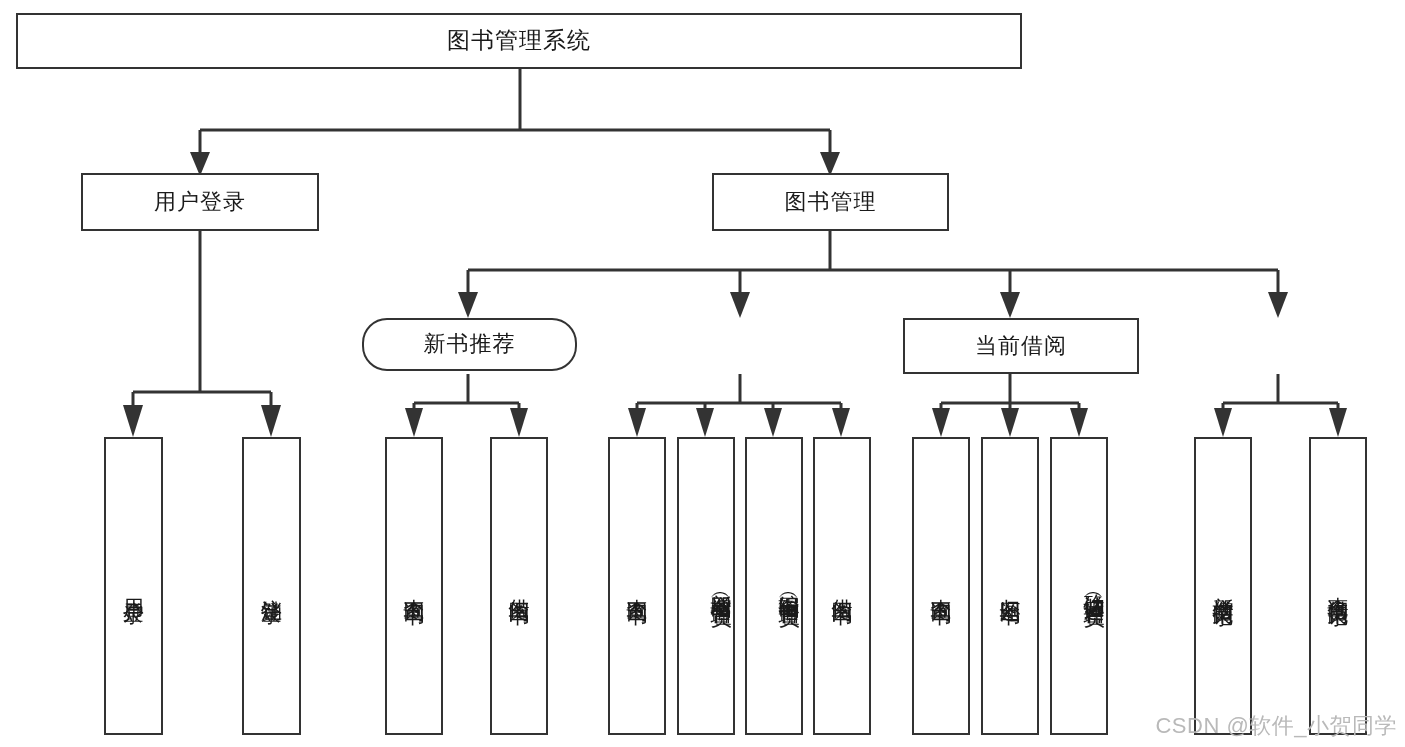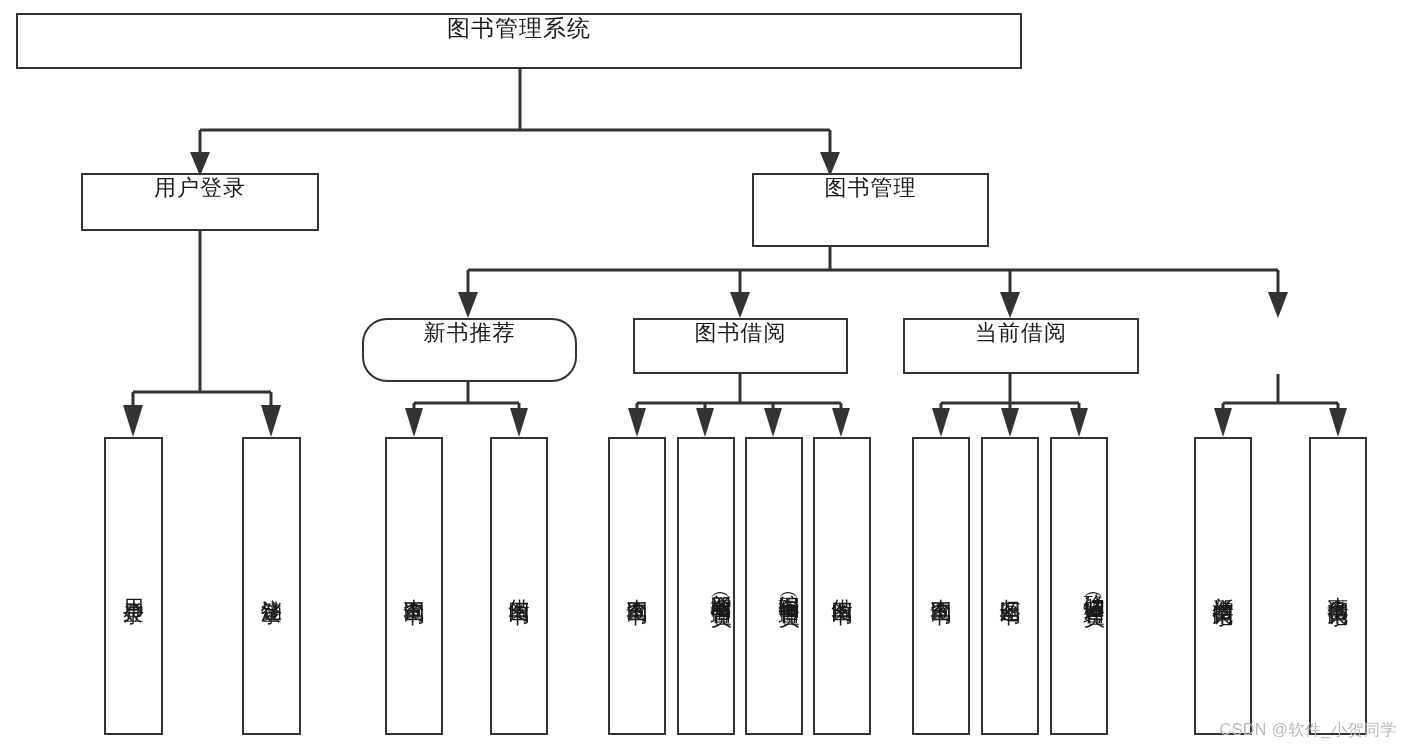--- a/index.html
+++ b/index.html
@@ -10,21 +10,21 @@
   }
   #diagram-root{position:relative;width:1405px;height:747px;background:#ffffff;}
   svg#diagram-svg{position:absolute;left:0;top:0;width:1405px;height:747px;}
 
   .node-box{
     position:absolute;
     box-sizing:border-box;
     background:#ffffff;
     border:2.5px solid #333333;
     display:flex;
-    align-items:flex-start;
+    align-items:center;
     justify-content:center;
     color:#1a1a1a;
   }
   .node-box.horiz{
     font-size:22px;
     letter-spacing:1px;
     line-height:1.2;
     white-space:nowrap;
   }
   .node-box.root{font-size:23px;}
@@ -45,21 +45,21 @@
     display:block;
     text-align:center;
     margin-top:0;
   }
   .node-box.vert.center-anchor{align-items:center;}
 
   #watermark{
     position:absolute;
     right:8px;
     bottom:6px;
-    font-size:16px;
+    font-size:22px;
     color:#b9b9b9;
     letter-spacing:0.5px;
     white-space:nowrap;
     pointer-events:none;
     user-select:none;
   }
 </style>
 </head>
 <body>
 
@@ -146,29 +146,26 @@
     </g>
   </svg>
 
   <div class="node-box horiz root" style="left:16px;top:13px;width:1006px;height:56px;">
     <span>图书管理系统</span>
   </div>
 
   <div class="node-box horiz" style="left:81px;top:173px;width:238px;height:58px;">
     <span>用户登录</span>
   </div>
-  <div class="node-box horiz" style="left:752px;top:173px;width:237px;height:74px;">
+  <div class="node-box horiz" style="left:712px;top:173px;width:237px;height:58px;">
     <span>图书管理</span>
   </div>
 
-  <div class="node-box horiz" style="left:362px;top:318px;width:215px;height:64px;border-radius:25px;">
+  <div class="node-box horiz" style="left:362px;top:318px;width:215px;height:53px;border-radius:25px;">
     <span>新书推荐</span>
-  </div>
-  <div class="node-box horiz" style="left:633px;top:318px;width:215px;height:56px;">
-    <span>图书借阅</span>
   </div>
   <div class="node-box horiz" style="left:903px;top:318px;width:236px;height:56px;">
     <span>当前借阅</span>
   </div>
 
   <div class="node-box vert center-anchor" style="left:104px;top:437px;width:59px;height:298px;">
     <span class="vlabel">用户登录</span>
   </div>
   <div class="node-box vert center-anchor" style="left:242px;top:437px;width:59px;height:298px;">
     <span class="vlabel">注销登录</span>

